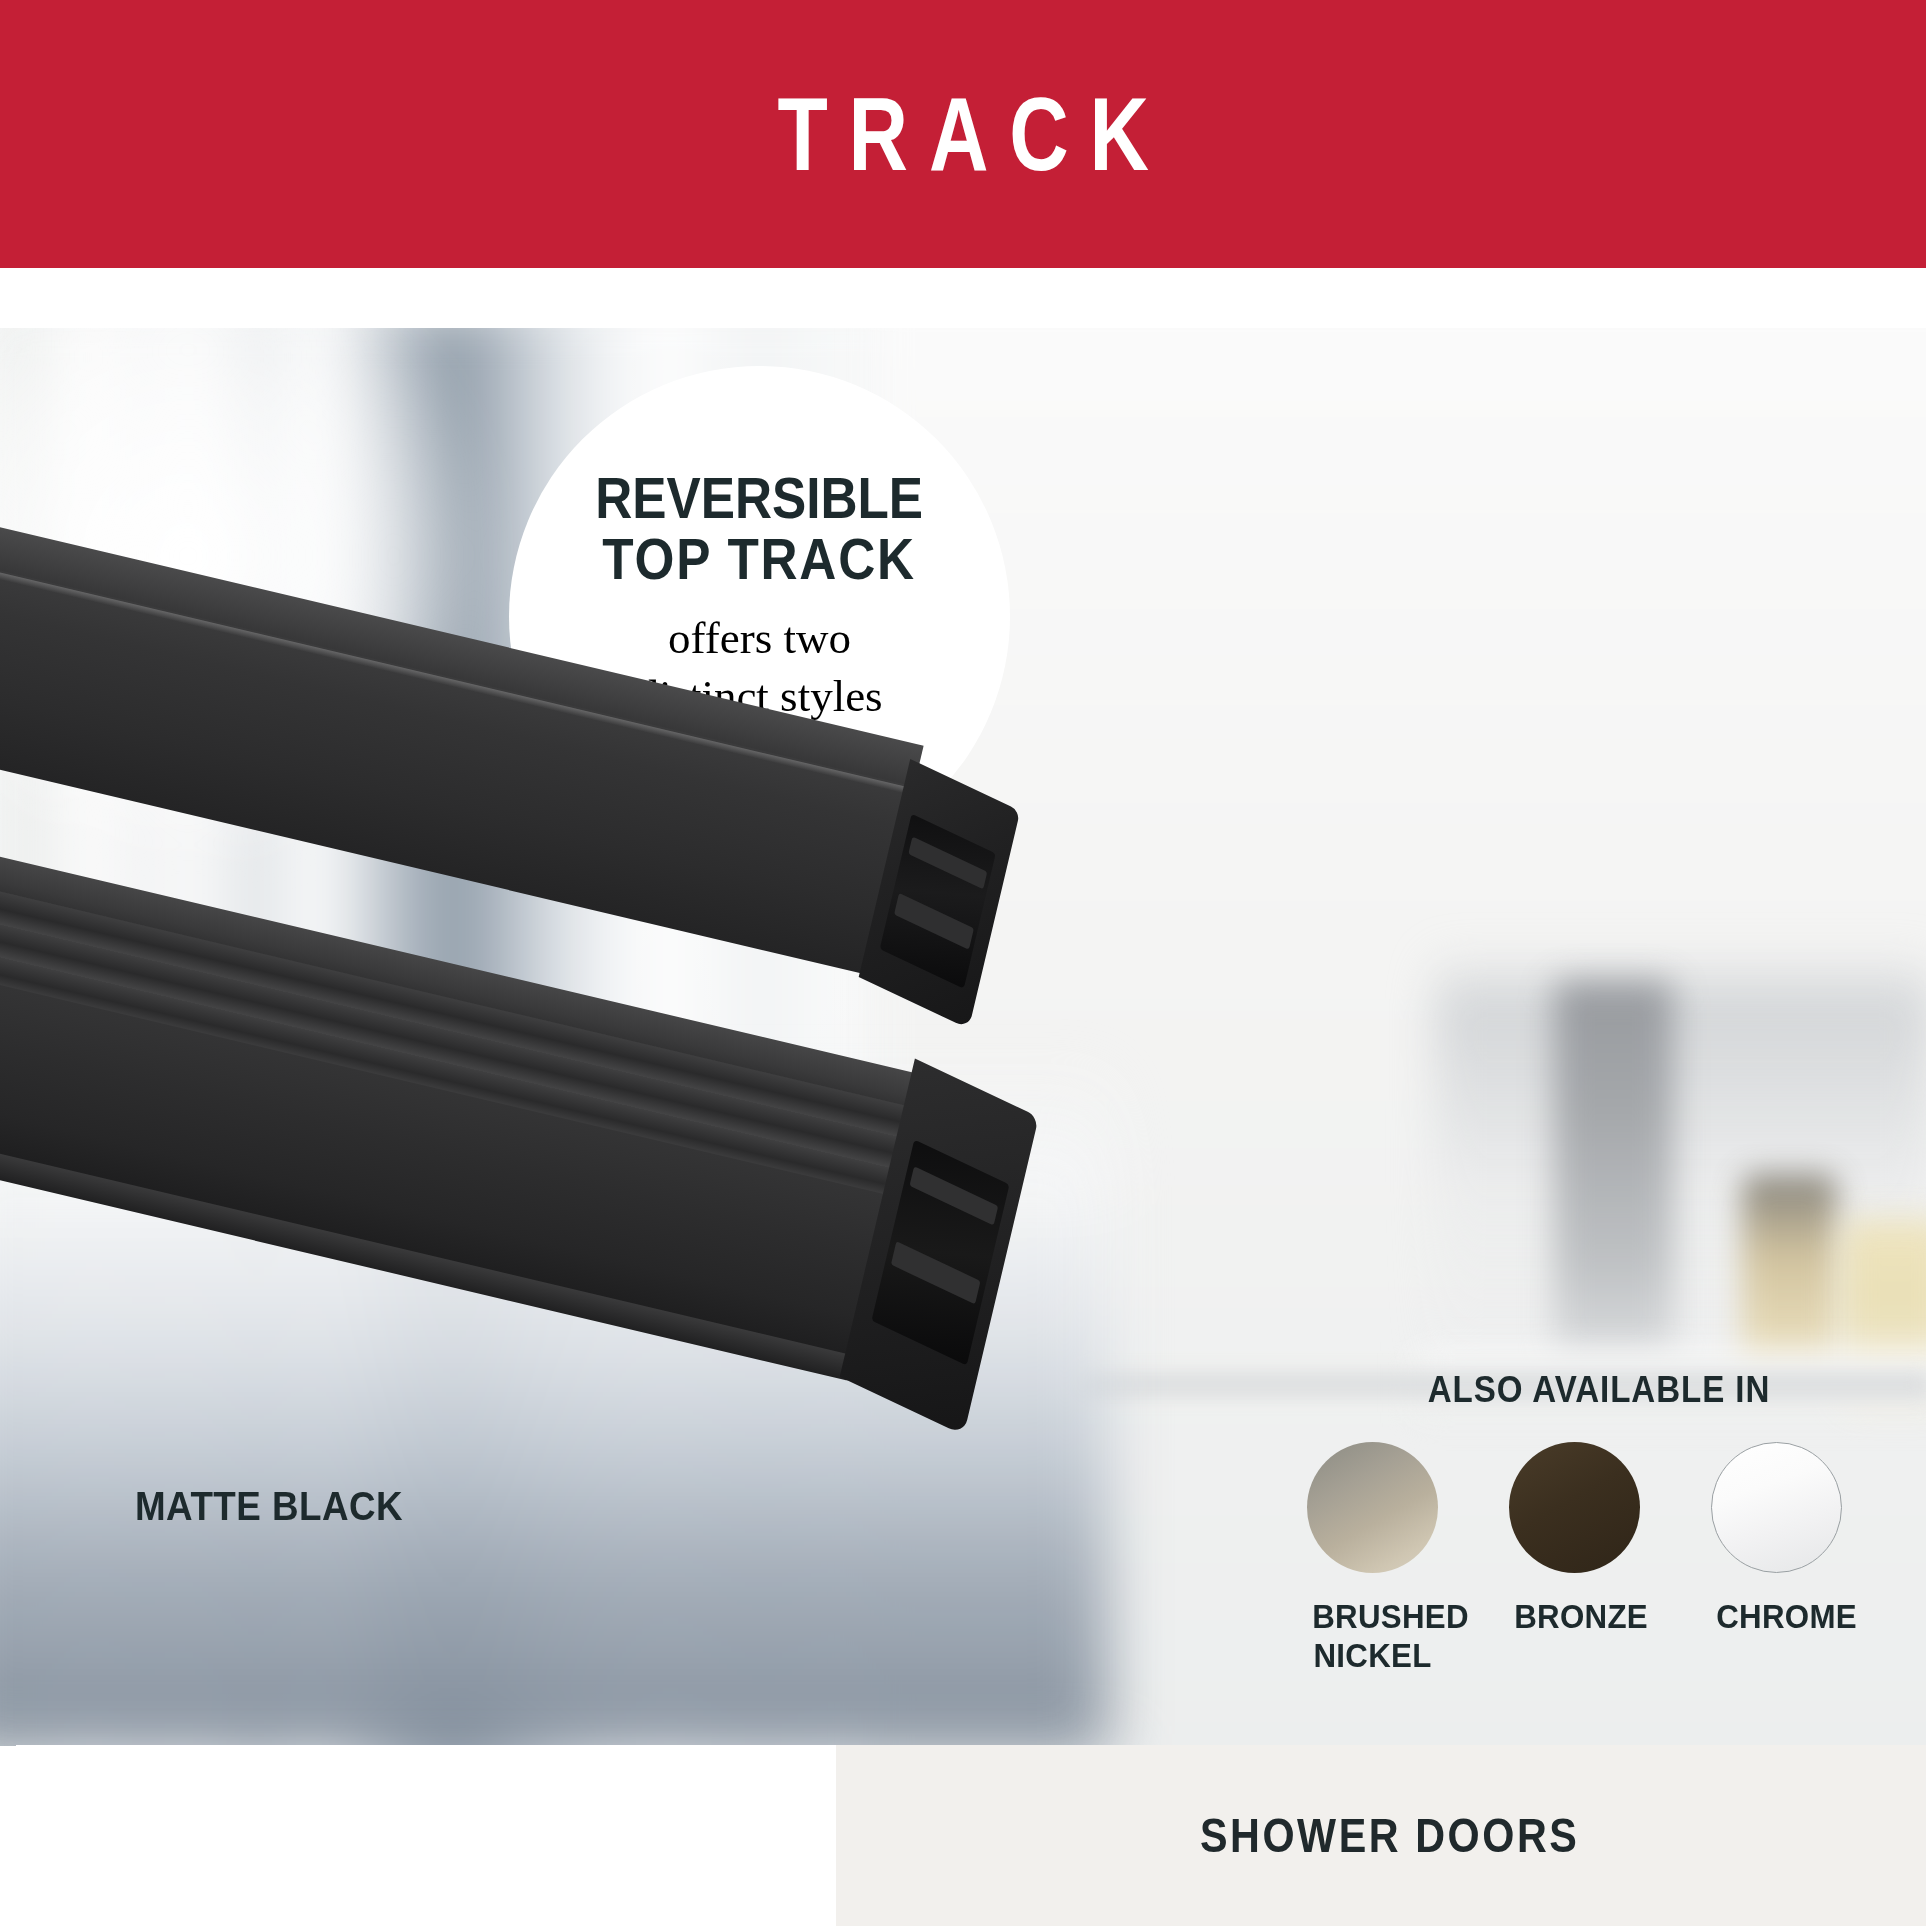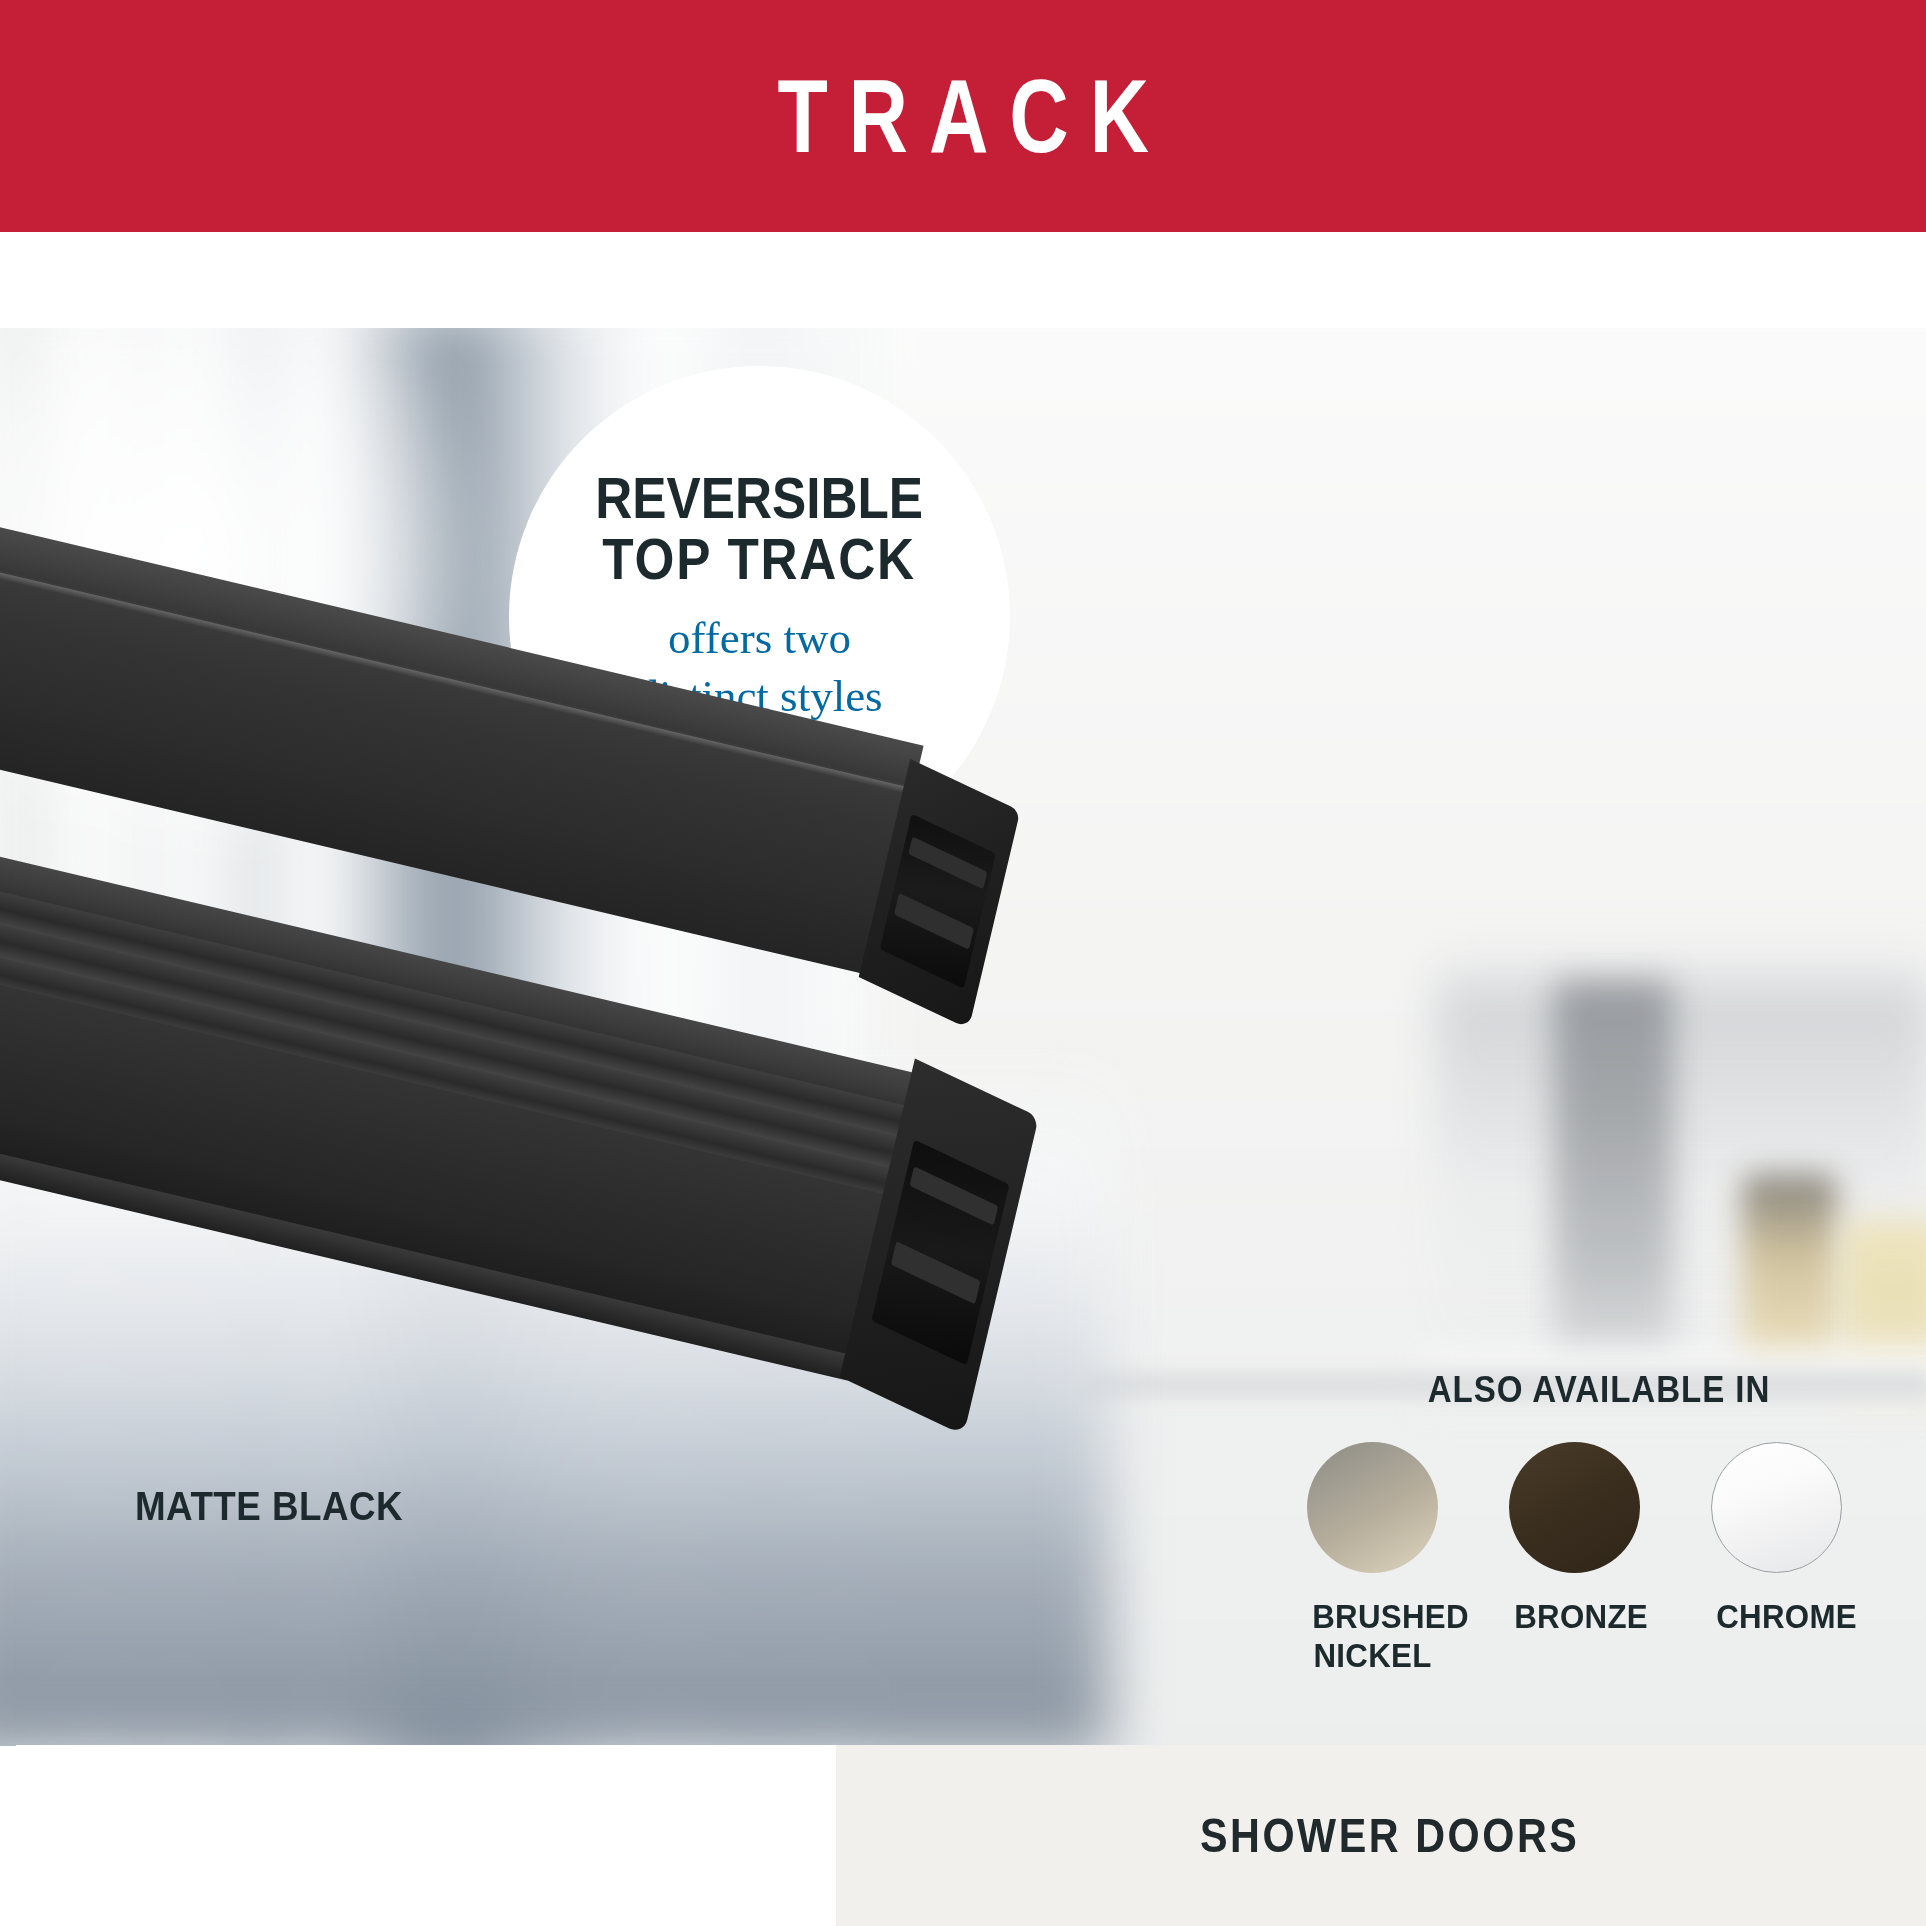--- a/index.html
+++ b/index.html
@@ -5,21 +5,21 @@
   html,body{margin:0;padding:0;}
   body{
     width:1927px;height:1927px;
     font-family:"Liberation Sans", sans-serif;
     background:#ffffff;overflow:hidden;
   }
   #stage{position:relative;width:1927px;height:1927px;overflow:hidden;background:#fff;}
 
   
   .header{
-    position:absolute;left:0;top:0;width:1927px;height:232px;
+    position:absolute;left:0;top:0;width:1927px;height:268px;
     background:#C41F36;
     display:flex;align-items:center;justify-content:center;
   }
   .header-title{
     color:#ffffff;
     font-size:103px;
     font-weight:bold;
     letter-spacing:26px;
     text-indent:26px;
     line-height:1;
@@ -117,21 +117,21 @@
     box-shadow:0 0 0 0 rgba(0,0,0,0);
   }
   .callout-head{
     color:#1d2a2d;font-weight:bold;font-size:57px;line-height:1.06;
     text-align:center;letter-spacing:0px;transform:scaleX(.90);
     margin-bottom:4px;
   }
   .callout-head .l2{display:block;letter-spacing:2px;}
   .callout-sub{
     font-family:"Liberation Serif", serif;
-    color:#0369a1;font-size:45px;line-height:1.30;text-align:center;
+    color:#000000;font-size:45px;line-height:1.30;text-align:center;
     margin-top:16px;
   }
   .callout-rule{
     width:83px;height:9px;background:#C41F36;margin-top:30px;border-radius:1px;
   }
 
   
   .track-wrap{position:absolute;left:0;top:0;width:1927px;height:1418px;pointer-events:none;}
 
   

